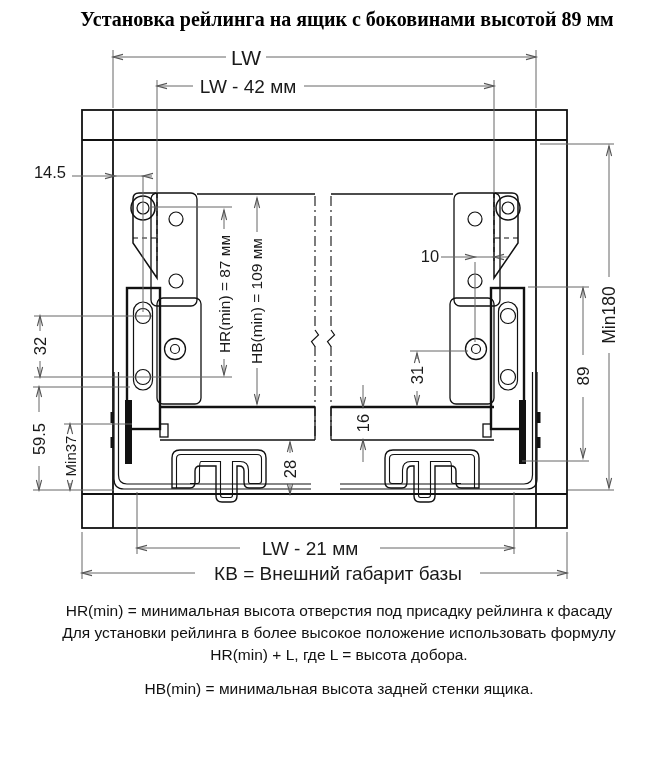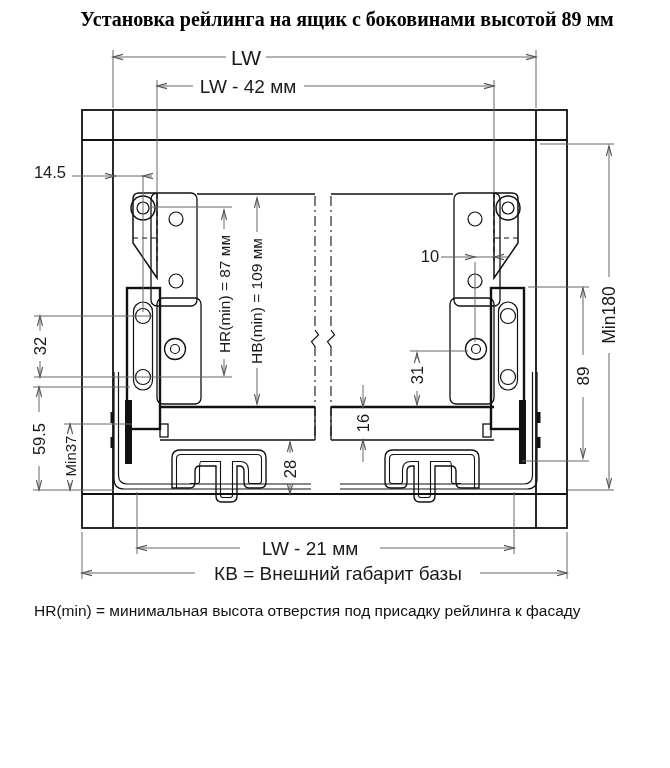--- a/index.html
+++ b/index.html
@@ -2,21 +2,21 @@
 <html><head>
 <meta charset="utf-8">
 <style>
   html,body{margin:0;padding:0;background:#fff;}
   .page{position:relative;width:670px;height:768px;background:#fff;overflow:hidden;
         font-family:"Liberation Sans",sans-serif;}
   .title{position:absolute;top:8px;left:12px;width:100%;text-align:center;
          font-family:"Liberation Serif",serif;font-weight:bold;font-size:20px;color:#000;}
   svg.drawing{position:absolute;left:0;top:0;}
   svg text{font-family:"Liberation Sans",sans-serif;fill:#1a1a1a;}
-  .notes{position:absolute;left:34px;width:610px;font-size:15.5px;line-height:22px;color:#111;}
+  .notes{position:absolute;left:34px;width:610px;font-size:15.5px;line-height:22px;color:#111;text-align:center;}
   #note-hr{top:600px;}
   #note-hb{top:678px;}
   .st{stroke:#111;fill:none;}
 </style>
 </head>
 <body>
 
 <div class="page">
 
   <div class="title">Установка рейлинга на ящик с боковинами высотой 89 мм</div>
@@ -197,16 +197,19 @@
         <text text-anchor="middle" dominant-baseline="central" font-size="16.5" transform="translate(417 375) rotate(-90)">31</text>
         <text text-anchor="middle" dominant-baseline="central" font-size="16.5" transform="translate(363 423) rotate(-90)">16</text>
         <text text-anchor="middle" dominant-baseline="central" font-size="16.5" transform="translate(290 469) rotate(-90)">28</text>
         <text text-anchor="middle" dominant-baseline="central" font-size="19" transform="translate(310 548)">LW - 21 мм</text>
         <text text-anchor="middle" dominant-baseline="central" font-size="19" transform="translate(338 573)">КВ = Внешний габарит базы</text>
       </g>
   </svg>
 
   <div class="notes" id="note-hr">
     <div>HR(min) = минимальная высота отверстия под присадку рейлинга к фасаду</div>
+    <div>Для установки рейлинга в более высокое положение использовать формулу</div>
+    <div>HR(min) + L,  где L = высота добора.</div>
   </div>
   <div class="notes" id="note-hb">
+    <div>HB(min) = минимальная высота задней стенки ящика.</div>
   </div>
 </div>
 
 </body></html>

